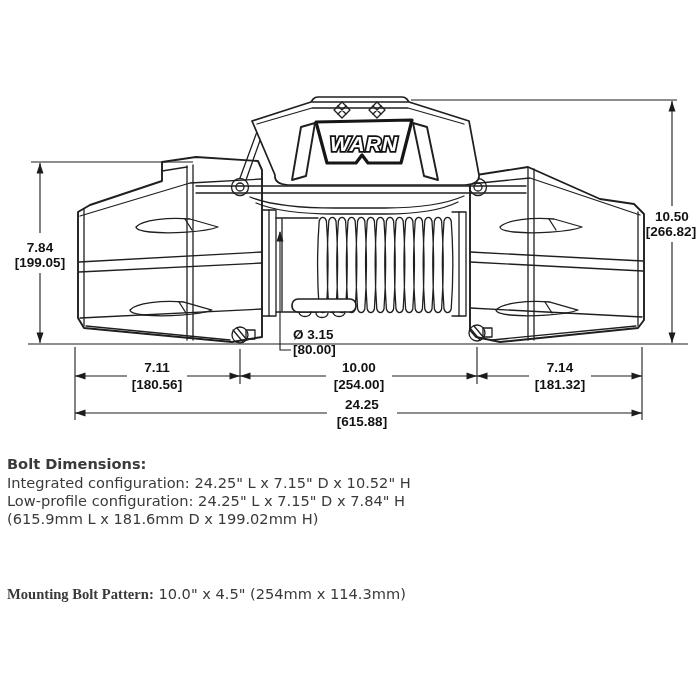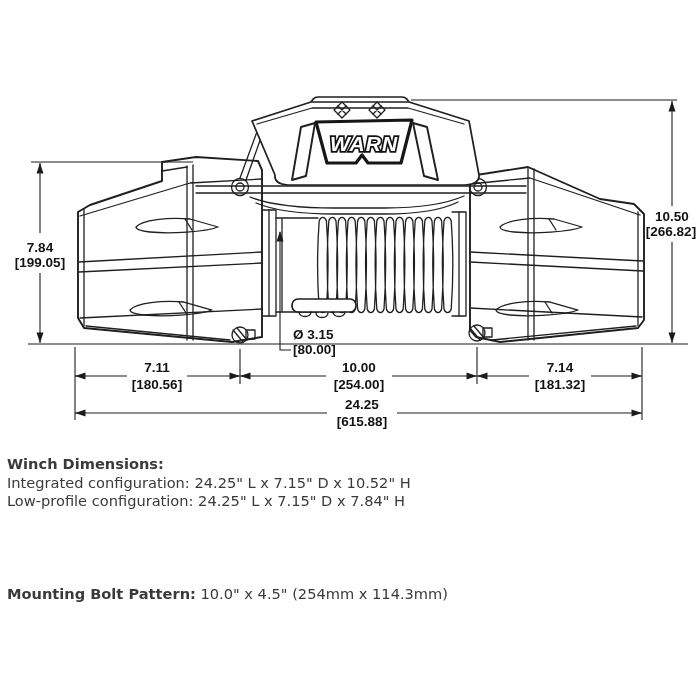--- a/index.html
+++ b/index.html
@@ -13,21 +13,21 @@
   .dimln{stroke:#1c1c1c;fill:none;stroke-width:1.1;}
   .arrow{fill:#1c1c1c;stroke:none;}
   .dim-num{font-family:"Liberation Sans",sans-serif;font-size:13.5px;font-weight:bold;fill:#121212;}
   .brand-text{font-family:"Liberation Sans",sans-serif;font-size:21px;font-weight:900;font-style:italic;
       letter-spacing:1px;fill:#ffffff;stroke:#111111;stroke-width:3.4;paint-order:stroke;}
   .specs{position:absolute;left:7px;top:455px;color:#3a3a3a;font-family:"DejaVu Sans","Liberation Sans",sans-serif;
       font-size:14.6px;line-height:18px;}
   .specs-heading{font-weight:bold;margin-bottom:1px;}
   .mounting{position:absolute;left:7px;top:585px;color:#3a3a3a;font-family:"DejaVu Sans","Liberation Sans",sans-serif;
       font-size:14.6px;}
-  .mounting b{font-weight:bold;}
+  .mounting b{font-weight:bold;font-family:Liberation Serif, serif;}
 </style>
 </head>
 <body>
 
 <div class="page">
 
   <svg width="700" height="450" viewBox="0 0 700 450">
 
     <g>
 
@@ -197,23 +197,24 @@
         <path class="dimln" d="M 75,413 L 327,413 M 397,413 L 642,413"></path>
         <path class="arrow" d="M 75,413 L 85.5,409.5 L 85.5,416.5 Z"></path>
         <path class="arrow" d="M 642,413 L 631.5,409.5 L 631.5,416.5 Z"></path>
         <text class="dim-num" x="362" y="409" text-anchor="middle">24.25</text>
         <text class="dim-num" x="362" y="426" text-anchor="middle">[615.88]</text>
       </g>
     </g>
   </svg>
 
   <div class="specs">
-    <div class="specs-heading">Winch Dimensions:</div>
+    <div class="specs-heading">Bolt Dimensions:</div>
     <div>Integrated configuration: 24.25" L x 7.15" D x 10.52" H</div>
     <div>Low-profile configuration: 24.25" L x 7.15" D x 7.84" H</div>
+    <div>(615.9mm L x 181.6mm D x 199.02mm H)</div>
   </div>
 
   <div class="mounting">
     <b>Mounting Bolt Pattern:</b>
     <span>10.0" x 4.5" (254mm x 114.3mm)</span>
   </div>
 
 </div>
 
 </body></html>

